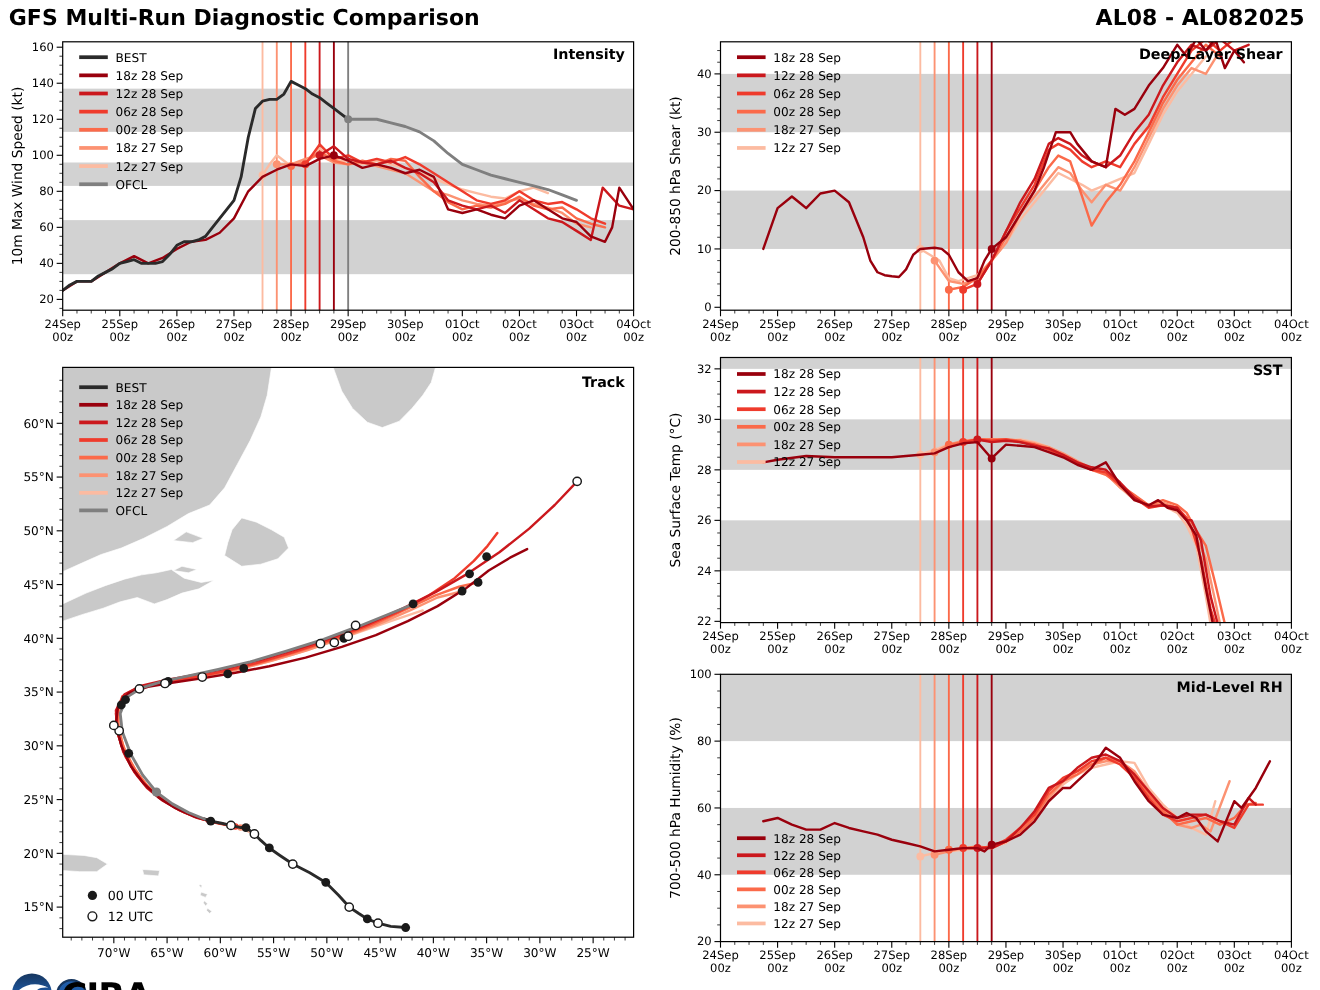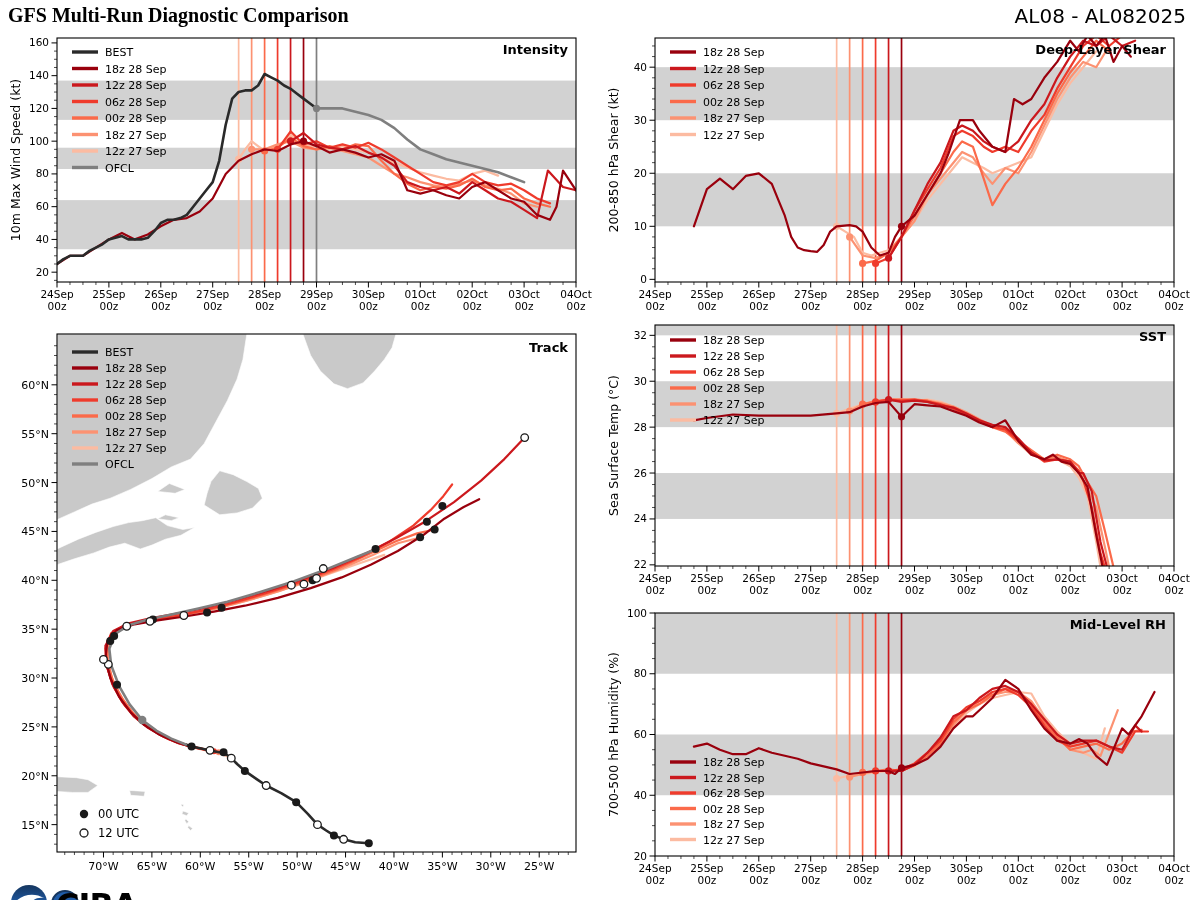--- a/index.html
+++ b/index.html
@@ -1,19 +1,19 @@
 <!DOCTYPE html>
 <html><head>
 <meta charset="utf-8">
 <style>
   html,body{margin:0;padding:0;background:#ffffff;}
   #figure{position:relative;width:1200px;height:900px;background:#fff;font-family:"DejaVu Sans",sans-serif;overflow:hidden;}
   #fig-svg{position:absolute;left:0;top:0;}
-  .fig-title{position:absolute;left:8px;top:4px;font-size:20px;font-weight:bold;color:#000;font-family:Liberation Serif, serif;}
-  .storm-id{position:absolute;right:14px;top:4px;font-size:20px;font-weight:normal;color:#000;}
+  .fig-title{position:absolute;left:8px;top:4px;font-size:20px;font-weight:bold;color:#000;}
+  .storm-id{position:absolute;right:14px;top:4px;font-size:20px;font-weight:bold;color:#000;}
   svg text{font-family:"DejaVu Sans",sans-serif;fill:#000;}
   .logos{position:absolute;left:8px;top:882px;width:300px;height:42px;}
 </style>
 </head>
 <body>
 
 <div id="figure">
   <div class="fig-title">GFS Multi-Run Diagnostic Comparison</div>
   <div class="storm-id">AL08 - AL082025</div>
   <svg id="fig-svg" width="1200" height="900">

